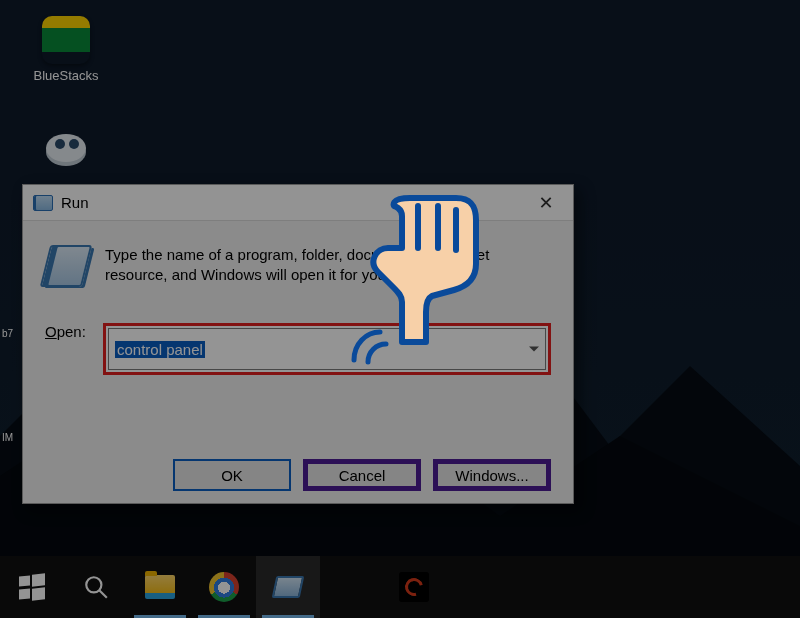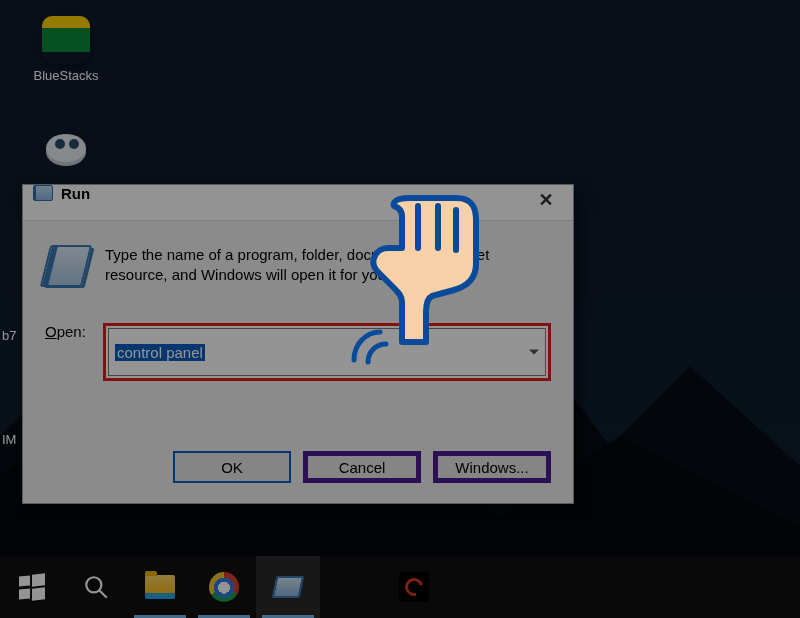--- a/index.html
+++ b/index.html
@@ -27,34 +27,34 @@
 
   .bluestacks-glyph {
     width: 48px; height: 48px; border-radius: 10px;
     background:
       linear-gradient(#0a8a3a,#0a8a3a) 0 50%/100% 50% no-repeat,
       linear-gradient(#ffd400,#ffd400) 0 0%/100% 50% no-repeat;
     box-shadow: 0 2px 4px rgba(0,0,0,.4);
   }
 
   
-  .edge-label { position:absolute; left:2px; color:#fff; font-size:13px; }
+  .edge-label { position:absolute; left:2px; color:#fff; font-size:10px; }
   .el1 { top: 328px; }
   .el2 { top: 432px; }
 
   
   .run-dialog {
     position: absolute; left: 22px; top: 184px; width: 552px; height: 320px;
     background: #f0f0f0; border: 1px solid #9c9c9c;
     box-shadow: 6px 6px 14px rgba(0,0,0,.45);
     font-size: 15px; color: #000; z-index: 10;
   }
   .titlebar {
-    height: 36px; display: flex; align-items: flex-start; padding: 0 4px 0 10px;
-    background: #fdfdfd; border-bottom: 1px solid #d9d9d9; font-weight: bold;
+    height: 36px; display: flex; align-items: center; padding: 0 4px 0 10px;
+    background: #fdfdfd; border-bottom: 1px solid #d9d9d9;
   }
   .titlebar .title-icon {
     width: 20px; height: 16px; margin-right: 8px;
     border: 1.5px solid #2a6fb5; border-radius: 2px;
     background: linear-gradient(#bedcf4,#8ab8e0);
     box-shadow: inset 2px 0 0 #2a6fb5;
   }
   .titlebar .title-text { flex: 1; font-size: 15px; }
   .titlebar .close-btn {
     width: 46px; height: 30px; display:flex; align-items:center; justify-content:center;
@@ -72,33 +72,33 @@
   .run-body .desc { flex:1; line-height: 1.35; font-size: 15px; }
 
   .open-row { display:flex; align-items:flex-start; margin: 36px 22px 0 22px; }
   .open-label { width: 58px; font-size:15px; }
   .open-label .u { text-decoration: underline; }
   .open-field-wrap {
     flex:1; border: 3px solid #e02020; padding: 2px;
     background:#fff;
   }
   .open-field {
-    position:relative; height: 48px; border:1px solid #7a7a7a; background:#fff;
+    position:relative; height: 42px; border:1px solid #7a7a7a; background:#fff;
     display:flex; align-items:center; padding: 0 26px 0 6px; font-size:15px;
   }
   .open-field .sel {
     background:#0a5dc2; color:#fff; padding: 0 2px;
   }
   .open-field .caret {
     position:absolute; right:6px; top:50%; transform:translateY(-50%);
     width: 0; height:0; border-left:5px solid transparent; border-right:5px solid transparent;
     border-top:5px solid #555;
   }
 
-  .btn-row { position:absolute; bottom: 20px; right: 22px; display:flex; gap: 12px; margin-top: 33px; }
+  .btn-row { position:absolute; bottom: 12px; right: 22px; display:flex; gap: 12px; margin-top: 33px; }
   .btn {
     width: 118px; height: 32px; border:5px solid #4c1d95; background:#e6e6e6;
     display:flex; align-items:center; justify-content:center; font-size:15px;
   }
   .btn.default { border:2px solid #0a5dc2; }
 
   
   .pointer-hand {
     position:absolute; left: 346px; top: 192px; width: 140px; height: 180px; z-index: 60;
     pointer-events:none;

